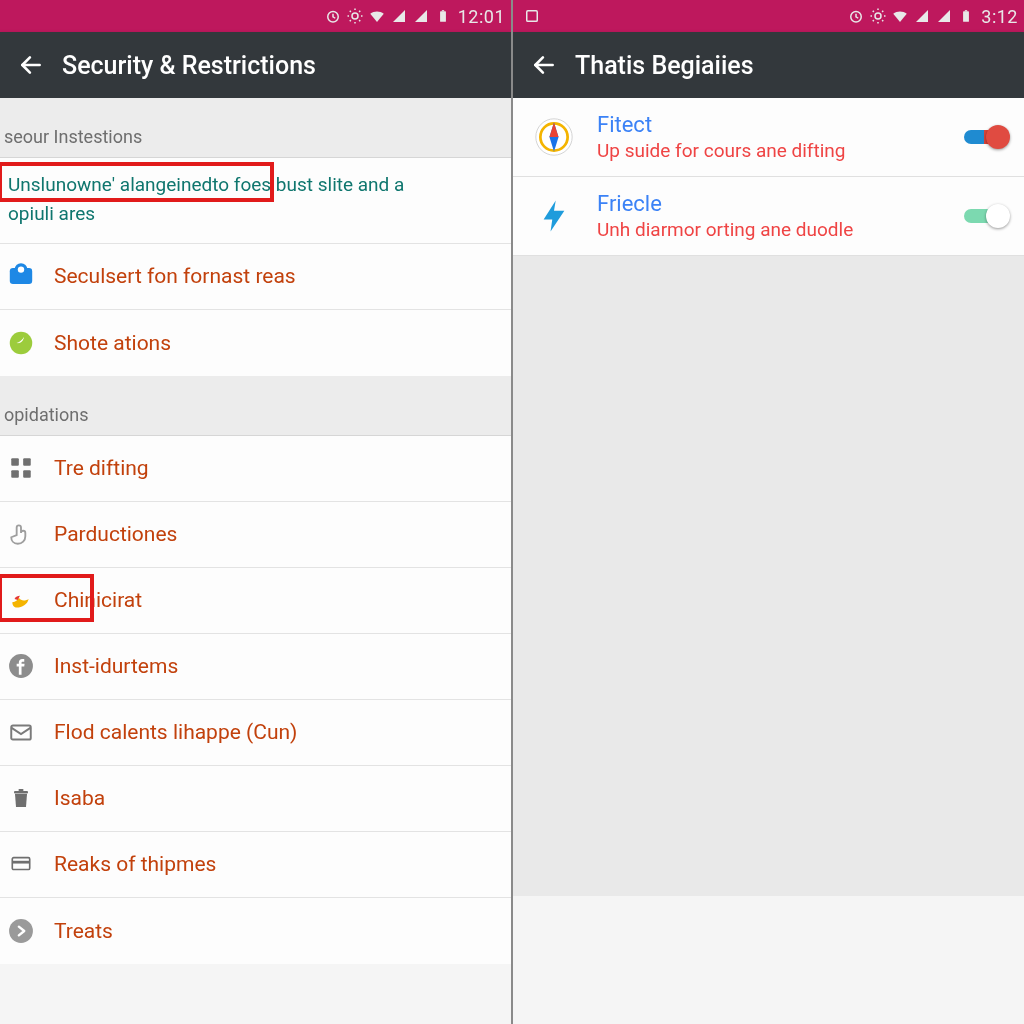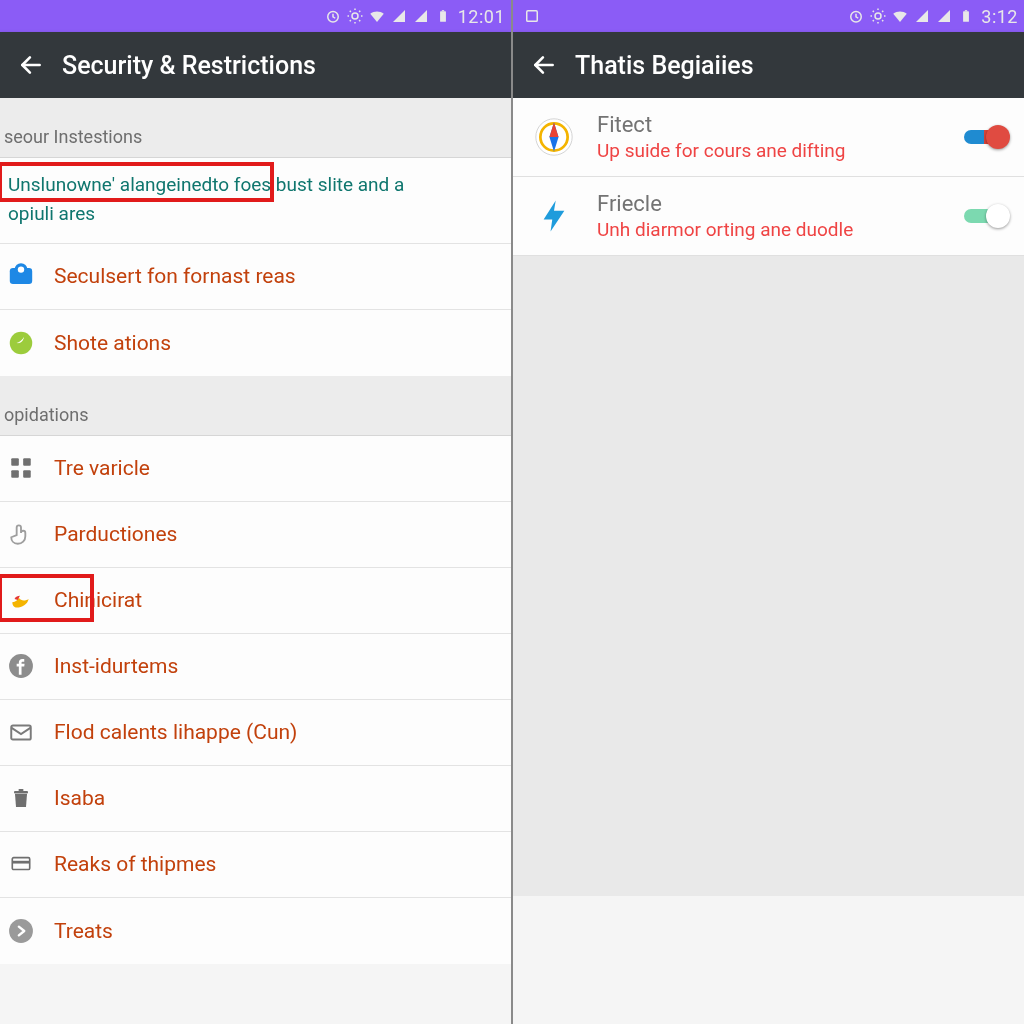--- a/index.html
+++ b/index.html
@@ -16,21 +16,21 @@
     height: 1024px;
     background: #f5f5f5;
     overflow: hidden;
   }
   .phone.left  { width: 513px; border-right: 2px solid #8a8a8a; }
   .phone.right { width: 511px; }
 
   
   .statusbar {
     height: 32px;
-    background: #8b5cf6;
+    background: #be185d;
     display: flex;
     align-items: center;
     justify-content: flex-end;
     padding: 0 6px 0 10px;
     color: #e8e8e8;
     font-size: 18px;
     text-align: right;
   }
   .statusbar .sb-left  { margin-right: auto; display:flex; align-items:center; gap:6px; }
   .statusbar .sb-right { display: flex; align-items: center; gap: 4px; }
@@ -96,21 +96,21 @@
     display:flex; align-items:center;
     padding: 14px 14px 14px 20px;
     border-bottom: 1px solid #e0e0e0;
   }
   .rrow .ric {
     width: 42px; height: 42px;
     display:flex; align-items:center; justify-content:center;
     margin-right: 22px; flex-shrink:0;
   }
   .rrow .labels { flex: 1; }
-  .rrow .label  { font-size: 22px; color: #737373; }
+  .rrow .label  { font-size: 22px; color: #3b82f6; }
   .rrow .sub    { font-size: 19px; color: #ef4444; margin-top:2px; }
 
   
   .switch {
     width: 48px; height: 28px; position: relative; flex-shrink:0;
   }
   .switch .track {
     position:absolute; left:2px; right:2px; top:7px; height:14px;
     border-radius: 8px;
   }
@@ -228,21 +228,21 @@
     <div class="row slim-left">
       <div class="ic">
         <svg viewBox="0 0 24 24" width="26" height="26" fill="#707070">
             <rect x="3" y="3" width="7" height="7" rx="1"></rect>
             <rect x="14" y="3" width="7" height="7" rx="1"></rect>
             <rect x="3" y="14" width="7" height="7" rx="1"></rect>
             <rect x="14" y="14" width="7" height="7" rx="1"></rect>
           </svg>
       </div>
       <div class="labels">
-          <div class="label">Tre varicle</div>
+          <div class="label">Tre difting</div>
         </div>
     </div>
 
     <div class="row slim-left">
       <div class="ic">
         <svg viewBox="0 0 24 24" width="26" height="26" fill="none" stroke="#9e9e9e" stroke-width="1.7">
             <path d="M8 13V6a2 2 0 0 1 4 0v5a2 2 0 0 1 4 0v3c0 4-3 7-7 7s-6-3-6-6l5-2z"></path>
           </svg>
       </div>
       <div class="labels">

